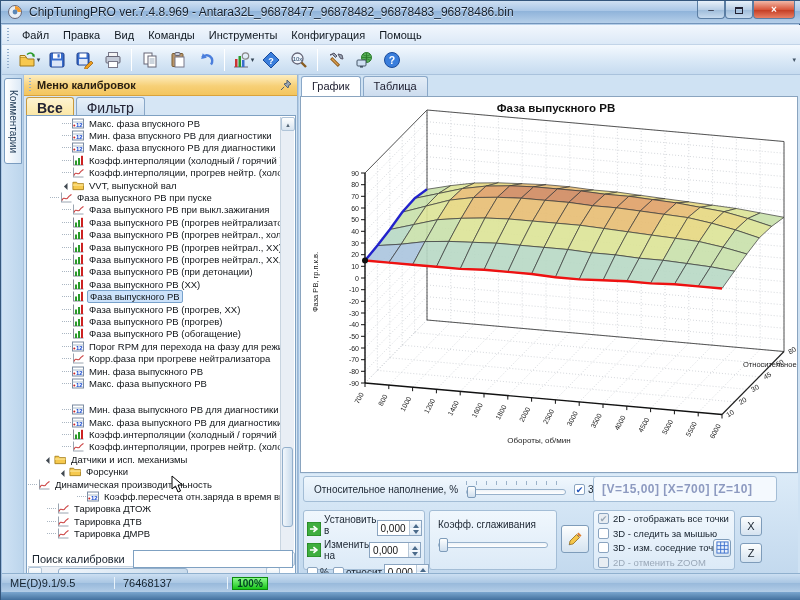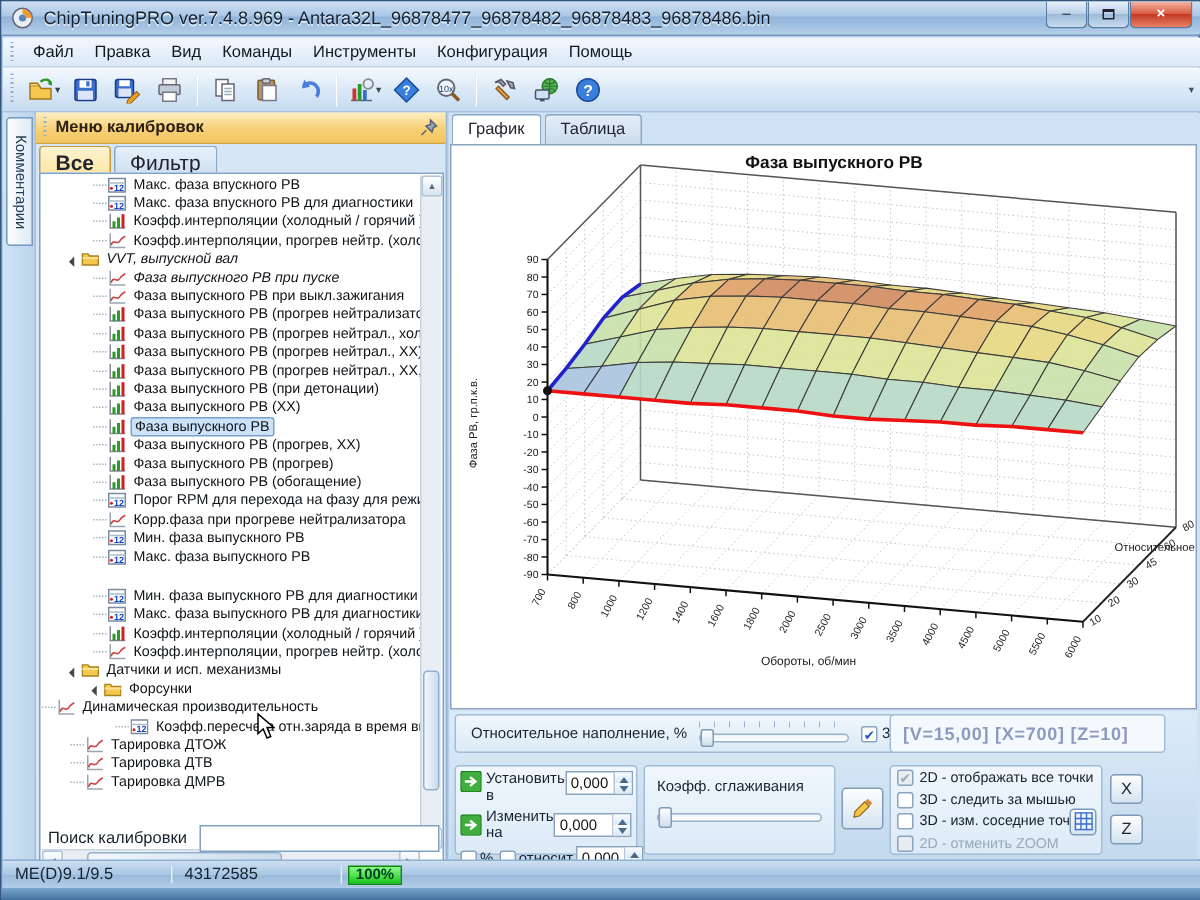--- a/index.html
+++ b/index.html
@@ -278,20 +278,32 @@
           <div class="trow" style="padding-left: 34px;">
             <span class="stub"></span>
             <span class="ticon">
               <svg viewBox="0 0 12 11">
                 <rect x="0.5" y="1" width="11" height="9" fill="#fff" stroke="#7a8aa0"></rect>
                 <line x1="0.5" y1="4" x2="11.5" y2="4" stroke="#aabccc"></line>
                 <circle cx="2.3" cy="7.5" r="1" fill="#cc2222"></circle>
                 <text x="7.3" y="9" font-size="6" text-anchor="middle" fill="#1144cc" font-weight="bold">12</text>
               </svg>
             </span>
+            <span class="lbl">Мин. фаза впускного РВ для диагностики</span>
+          </div>
+          <div class="trow" style="padding-left: 34px;">
+            <span class="stub"></span>
+            <span class="ticon">
+              <svg viewBox="0 0 12 11">
+                <rect x="0.5" y="1" width="11" height="9" fill="#fff" stroke="#7a8aa0"></rect>
+                <line x1="0.5" y1="4" x2="11.5" y2="4" stroke="#aabccc"></line>
+                <circle cx="2.3" cy="7.5" r="1" fill="#cc2222"></circle>
+                <text x="7.3" y="9" font-size="6" text-anchor="middle" fill="#1144cc" font-weight="bold">12</text>
+              </svg>
+            </span>
             <span class="lbl">Макс. фаза впускного РВ для диагностики</span>
           </div>
           <div class="trow" style="padding-left: 34px;">
             <span class="stub"></span>
             <span class="ticon">
               <svg viewBox="0 0 12 11">
                 <line x1="1.5" y1="0.5" x2="1.5" y2="10" stroke="#889"></line>
                 <line x1="1" y1="10" x2="11.5" y2="10" stroke="#889"></line>
                 <rect x="3" y="5.5" width="2" height="4.5" fill="#2a9a2a"></rect>
                 <rect x="6" y="3" width="2" height="7" fill="#2a9a2a"></rect>
@@ -304,31 +316,31 @@
             <span class="stub"></span>
             <span class="ticon">
               <svg viewBox="0 0 12 11">
                 <line x1="1.5" y1="0.5" x2="1.5" y2="10" stroke="#9aa4b0"></line>
                 <line x1="1" y1="10" x2="11.5" y2="10" stroke="#9aa4b0"></line>
                 <path d="M2 8.5 C4 3 6 9.5 8 5.5 C9 3.5 10 3.5 11.5 2.5" fill="none" stroke="#cc4444" stroke-width="1.1"></path>
               </svg>
             </span>
             <span class="lbl">Коэфф.интерполяции, прогрев нейтр. (холодный</span>
           </div>
-          <div class="trow" style="padding-left: 19px; font-style: italic;">
+          <div class="trow" style="padding-left: 37px;">
             <span class="arr"></span>
             <span class="ticon">
               <svg viewBox="0 0 13 11">
                 <path d="M1 3.5 L1 2 L5 2 L6.2 3.5 L12.5 3.5 L12.5 10 L1 10 Z" fill="#f6c94e" stroke="#a8821e"></path>
                 <path d="M1 5 L12.5 5" stroke="#fbe394" stroke-width="1.4"></path>
               </svg>
             </span>
             <span class="lbl">VVT, выпускной вал</span>
           </div>
-          <div class="trow" style="padding-left: 34px; font-style: italic;">
+          <div class="trow" style="padding-left: 22px;">
             <span class="stub"></span>
             <span class="ticon">
               <svg viewBox="0 0 12 11">
                 <line x1="1.5" y1="0.5" x2="1.5" y2="10" stroke="#9aa4b0"></line>
                 <line x1="1" y1="10" x2="11.5" y2="10" stroke="#9aa4b0"></line>
                 <path d="M2 8.5 C4 3 6 9.5 8 5.5 C9 3.5 10 3.5 11.5 2.5" fill="none" stroke="#cc4444" stroke-width="1.1"></path>
               </svg>
             </span>
             <span class="lbl">Фаза выпускного РВ при пуске</span>
           </div>
@@ -935,21 +947,21 @@
           </div>
         </div>
         <span class="cb checked" style="margin-left:8px;"></span>
         <span class="small-lab" style="margin-left:3px;">3D</span>
       </div>
       <div class="readout" style="left:293px; top:2px; width:184px; height:26px;">
         <span>[V=15,00] [X=700] [Z=10]</span>
       </div>
 
       <div class="groupbox" style="left:3px; top:36px; width:122px; height:60px;">
-        <div style="display:flex; align-items:flex-start; margin:3px 3px 0 3px;">
+        <div style="display:flex; align-items:flex-end; margin:3px 3px 0 3px;">
           <svg class="arrow-btn" viewBox="0 0 12 12">
               <rect width="12" height="12" rx="2" fill="#3fae3f" stroke="#1e7e1e"></rect>
               <path d="M2.5 6h4.5M5.5 3.5L8.5 6 5.5 8.5" stroke="#fff" stroke-width="1.4" fill="none"></path>
             </svg>
           <span class="small-lab" style="margin-left:3px; flex:1;">Установить в</span>
           <div class="spin">
               <div class="val">0,000</div>
               <div class="uds">
                 <div class="ud up"></div>
                 <div class="ud dn"></div>
@@ -1029,18 +1041,18 @@
       </div>
 
       <div class="push-btn" style="position:absolute; left:440px; top:42px; width:22px; height:20px; line-height:18px;">X</div>
       <div class="push-btn" style="position:absolute; left:440px; top:69px; width:22px; height:20px; line-height:18px;">Z</div>
     </div>
   </div>
 
   <div class="statusbar">
     <span class="sb-seg" style="width:112px;">ME(D)9.1/9.5</span>
     <div class="sb-div"></div>
-    <span class="sb-seg" style="width:112px;">43172585</span>
+    <span class="sb-seg" style="width:112px;">76468137</span>
     <div class="sb-div"></div>
     <div class="badge">100%</div>
   </div>
   <div class="botborder"></div>
 </div>
 
 </body></html>

